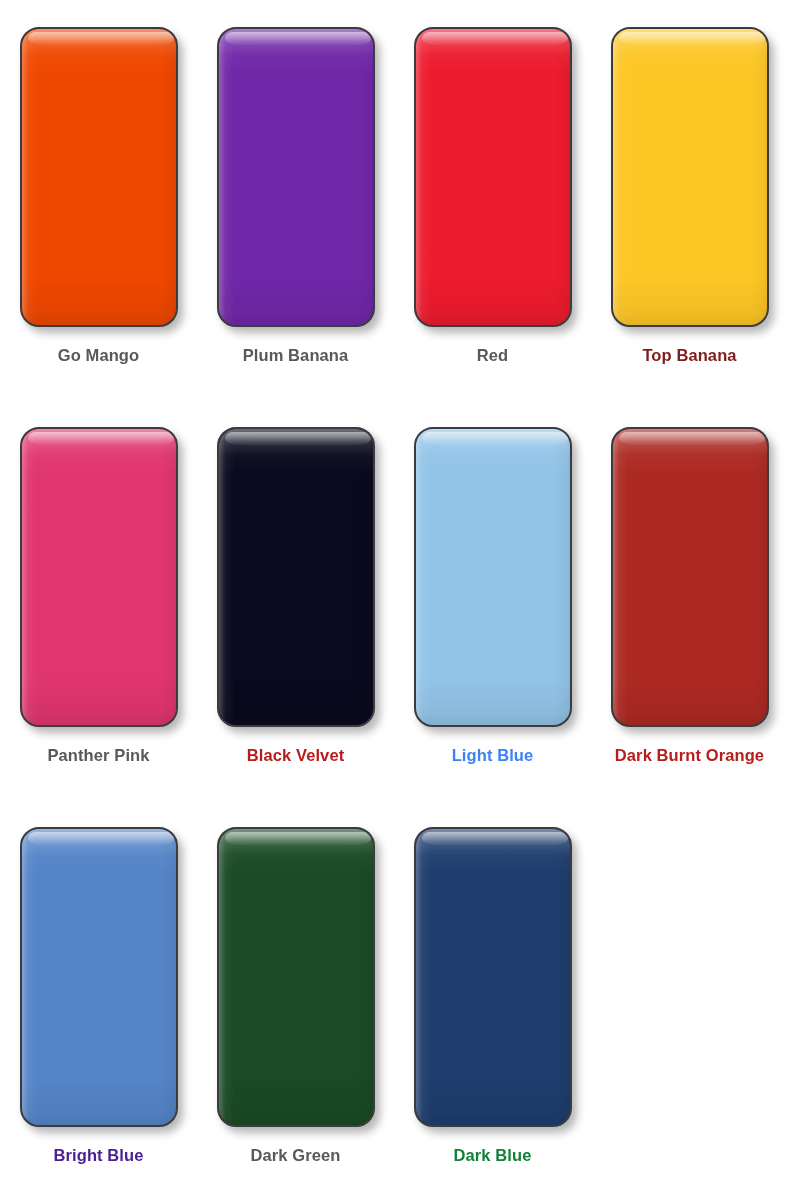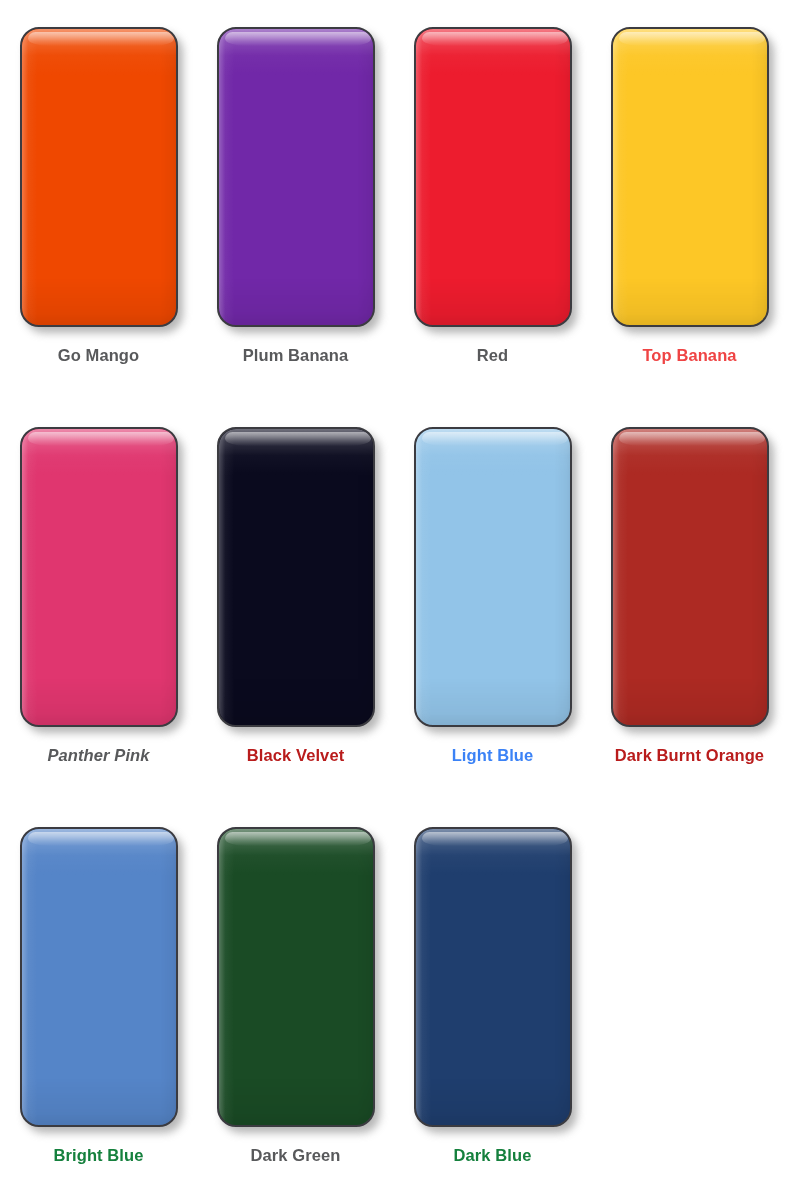--- a/index.html
+++ b/index.html
@@ -153,31 +153,31 @@
     <div class="swatch-label" style="color: rgb(88, 89, 91);">Red</div>
   </div>
     <div class="swatch-cell">
     <div class="chip-wrap" title="Top Banana">
       <div class="chip-shadow"></div>
       <div class="chip" style="background-color: rgb(253, 199, 38); border-color: rgb(59, 59, 64);">
         <div class="chip-gloss"></div>
         <div class="chip-spec"></div>
       </div>
     </div>
-    <div class="swatch-label" style="color: #ef4444;">Top Banana</div>
+    <div class="swatch-label" style="color: #7f1d1d;">Top Banana</div>
   </div>
     <div class="swatch-cell">
     <div class="chip-wrap" title="Panther Pink">
       <div class="chip-shadow"></div>
       <div class="chip" style="background-color: rgb(224, 54, 111); border-color: rgb(59, 59, 64);">
         <div class="chip-gloss"></div>
         <div class="chip-spec"></div>
       </div>
     </div>
-    <div class="swatch-label" style="color: rgb(88, 89, 91); font-style: italic;">Panther Pink</div>
+    <div class="swatch-label" style="color: rgb(88, 89, 91);">Panther Pink</div>
   </div>
     <div class="swatch-cell">
     <div class="chip-wrap" title="Black Velvet">
       <div class="chip-shadow"></div>
       <div class="chip" style="background-color: rgb(10, 10, 30); border-color: rgb(59, 59, 64);">
         <div class="chip-gloss"></div>
         <div class="chip-spec"></div>
       </div>
     </div>
     <div class="swatch-label" style="color: #b91c1c;">Black Velvet</div>
@@ -203,21 +203,21 @@
     <div class="swatch-label" style="color: #b91c1c;">Dark Burnt Orange</div>
   </div>
     <div class="swatch-cell">
     <div class="chip-wrap" title="Bright Blue">
       <div class="chip-shadow"></div>
       <div class="chip" style="background-color: rgb(85, 133, 200); border-color: rgb(59, 59, 64);">
         <div class="chip-gloss"></div>
         <div class="chip-spec"></div>
       </div>
     </div>
-    <div class="swatch-label" style="color: #15803d;">Bright Blue</div>
+    <div class="swatch-label" style="color: #4c1d95;">Bright Blue</div>
   </div>
     <div class="swatch-cell">
     <div class="chip-wrap" title="Dark Green">
       <div class="chip-shadow"></div>
       <div class="chip" style="background-color: rgb(26, 75, 37); border-color: rgb(59, 59, 64);">
         <div class="chip-gloss"></div>
         <div class="chip-spec"></div>
       </div>
     </div>
     <div class="swatch-label" style="color: rgb(88, 89, 91); text-align: right;">Dark Green</div>

